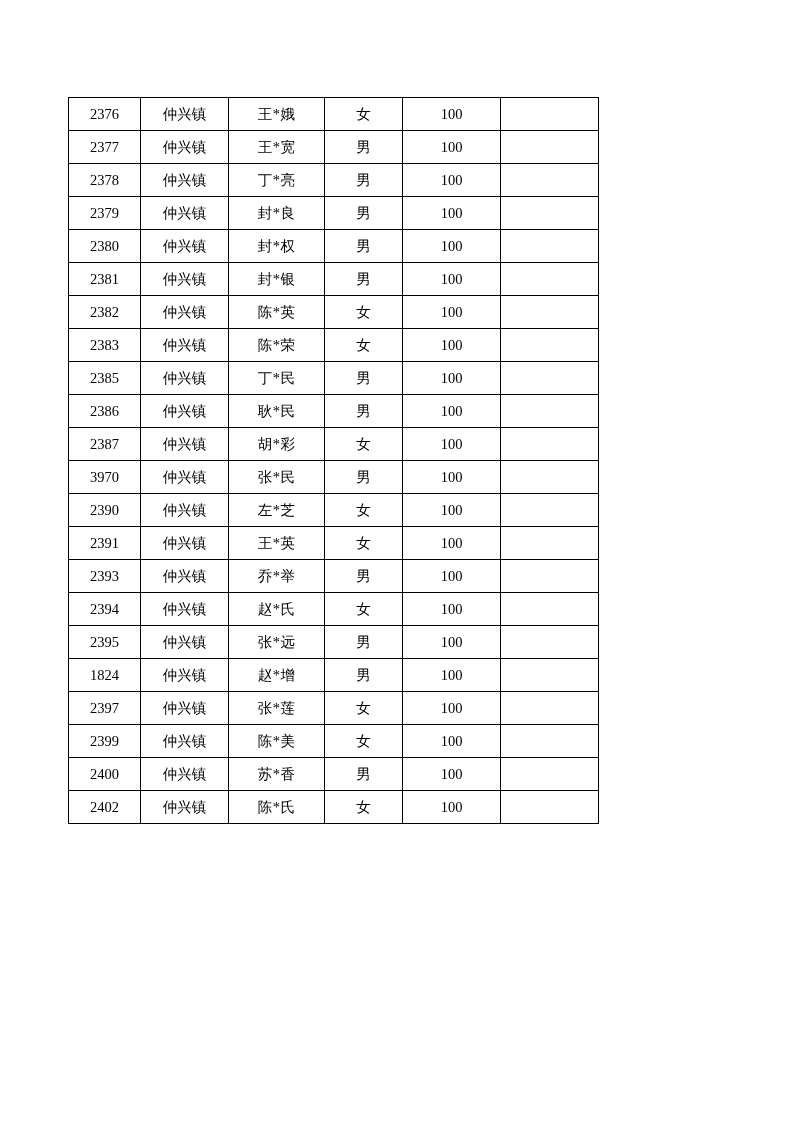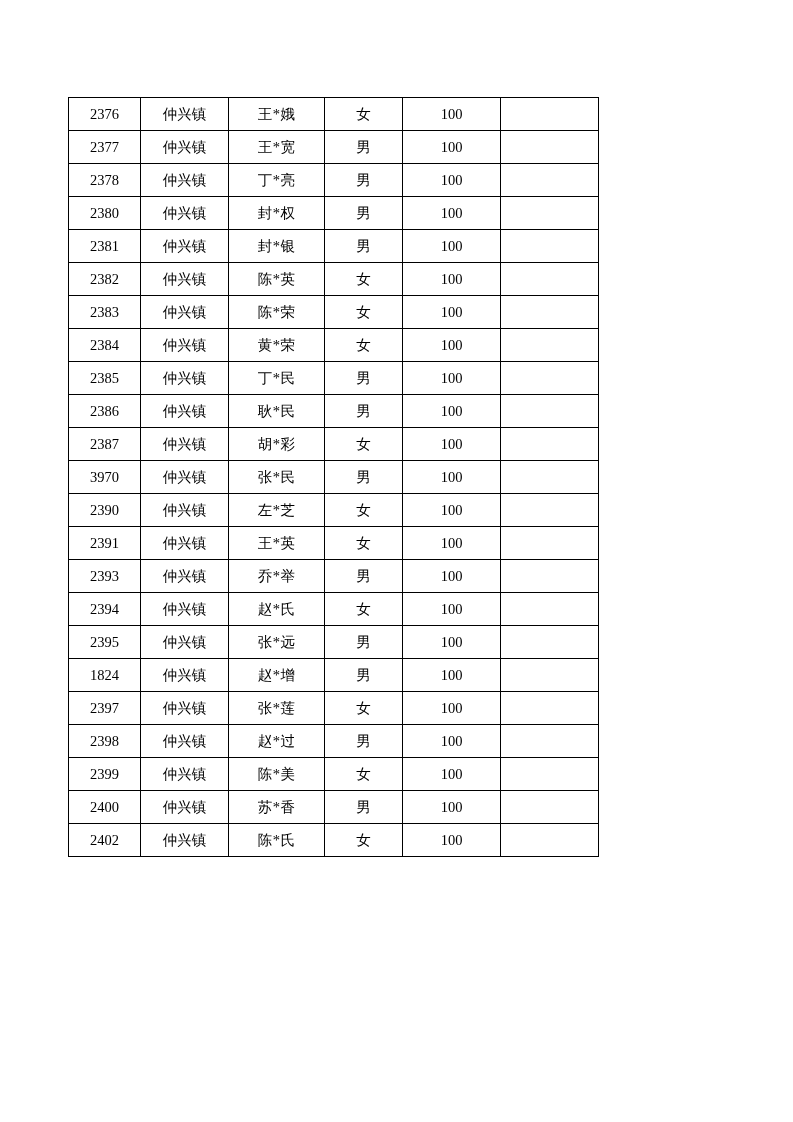--- a/index.html
+++ b/index.html
@@ -86,20 +86,28 @@
           </tr>
           <tr>
             <td class="id-cell">2378</td>
             <td class="town-cell">仲兴镇</td>
             <td class="name-cell">丁*亮</td>
             <td class="sex-cell">男</td>
             <td class="amt-cell">100</td>
             <td class="note-cell"></td>
           </tr>
           <tr>
+            <td class="id-cell">2379</td>
+            <td class="town-cell">仲兴镇</td>
+            <td class="name-cell">封*良</td>
+            <td class="sex-cell">男</td>
+            <td class="amt-cell">100</td>
+            <td class="note-cell"></td>
+          </tr>
+          <tr>
             <td class="id-cell">2380</td>
             <td class="town-cell">仲兴镇</td>
             <td class="name-cell">封*权</td>
             <td class="sex-cell">男</td>
             <td class="amt-cell">100</td>
             <td class="note-cell"></td>
           </tr>
           <tr>
             <td class="id-cell">2381</td>
             <td class="town-cell">仲兴镇</td>
@@ -118,28 +126,20 @@
           </tr>
           <tr>
             <td class="id-cell">2383</td>
             <td class="town-cell">仲兴镇</td>
             <td class="name-cell">陈*荣</td>
             <td class="sex-cell">女</td>
             <td class="amt-cell">100</td>
             <td class="note-cell"></td>
           </tr>
           <tr>
-            <td class="id-cell">2384</td>
-            <td class="town-cell">仲兴镇</td>
-            <td class="name-cell">黄*荣</td>
-            <td class="sex-cell">女</td>
-            <td class="amt-cell">100</td>
-            <td class="note-cell"></td>
-          </tr>
-          <tr>
             <td class="id-cell">2385</td>
             <td class="town-cell">仲兴镇</td>
             <td class="name-cell">丁*民</td>
             <td class="sex-cell">男</td>
             <td class="amt-cell">100</td>
             <td class="note-cell"></td>
           </tr>
           <tr>
             <td class="id-cell">2386</td>
             <td class="town-cell">仲兴镇</td>
@@ -210,28 +210,20 @@
             <td class="name-cell">赵*增</td>
             <td class="sex-cell">男</td>
             <td class="amt-cell">100</td>
             <td class="note-cell"></td>
           </tr>
           <tr>
             <td class="id-cell">2397</td>
             <td class="town-cell">仲兴镇</td>
             <td class="name-cell">张*莲</td>
             <td class="sex-cell">女</td>
-            <td class="amt-cell">100</td>
-            <td class="note-cell"></td>
-          </tr>
-          <tr>
-            <td class="id-cell">2398</td>
-            <td class="town-cell">仲兴镇</td>
-            <td class="name-cell">赵*过</td>
-            <td class="sex-cell">男</td>
             <td class="amt-cell">100</td>
             <td class="note-cell"></td>
           </tr>
           <tr>
             <td class="id-cell">2399</td>
             <td class="town-cell">仲兴镇</td>
             <td class="name-cell">陈*美</td>
             <td class="sex-cell">女</td>
             <td class="amt-cell">100</td>
             <td class="note-cell"></td>

